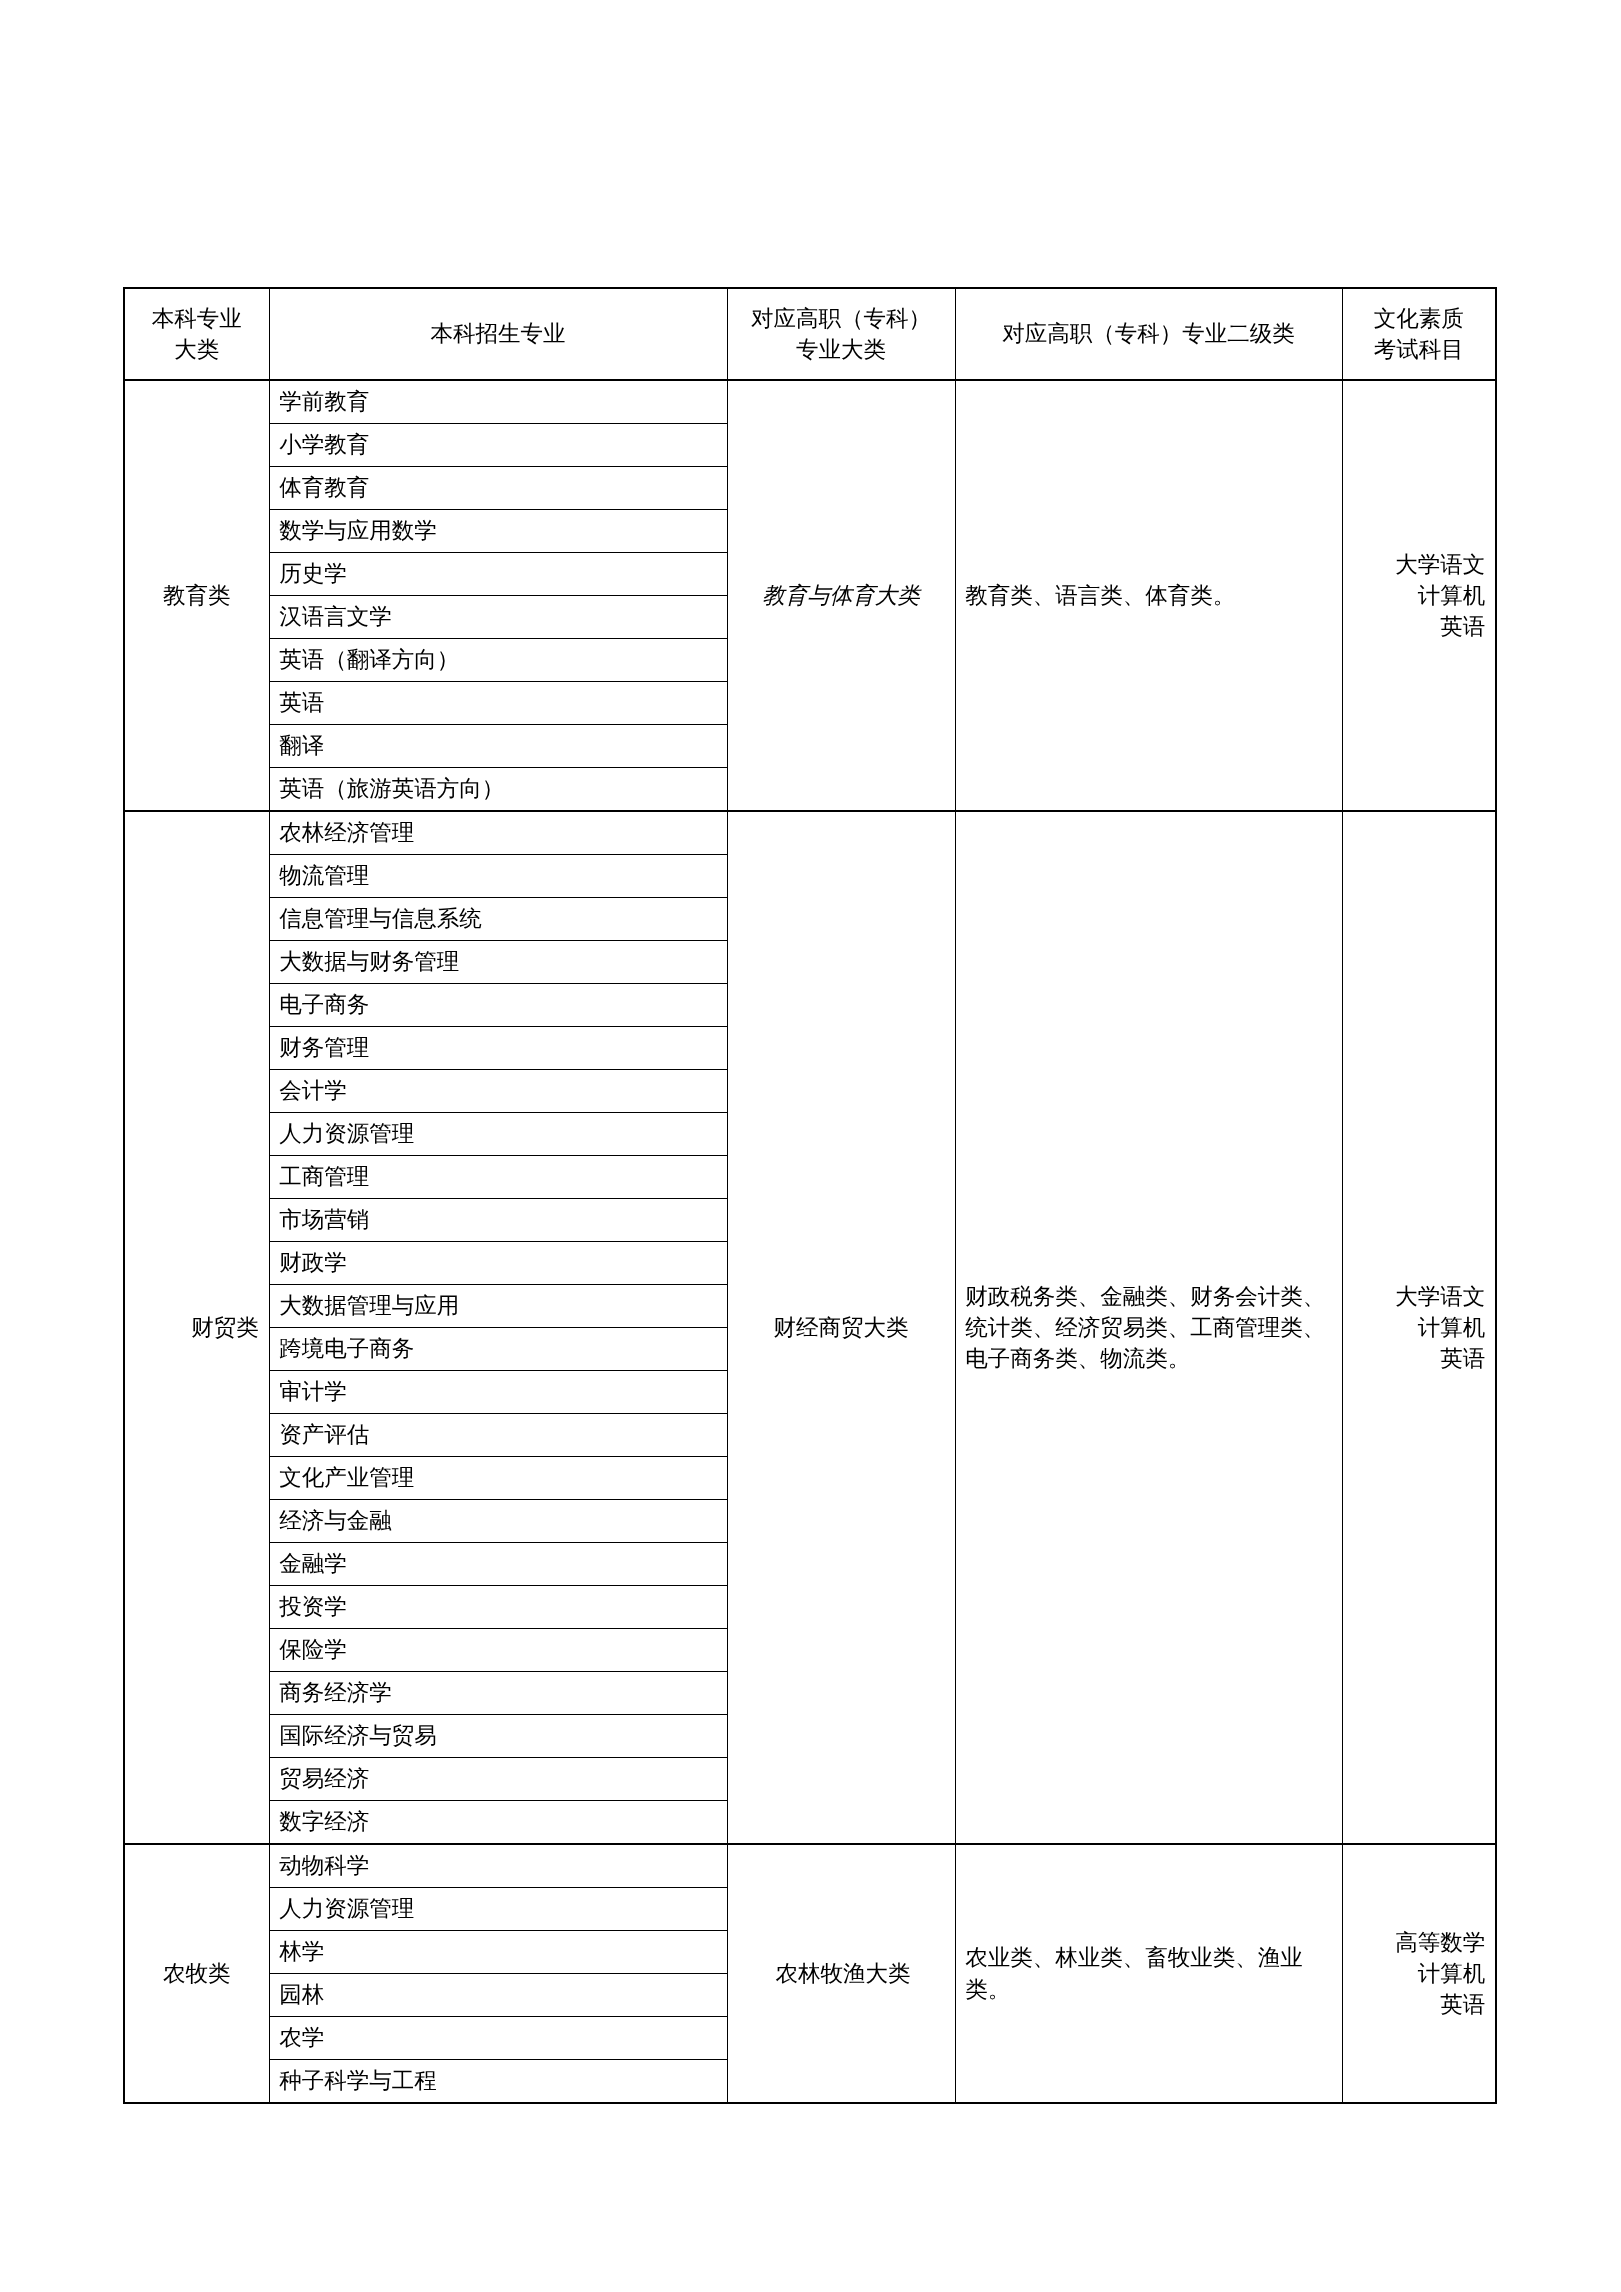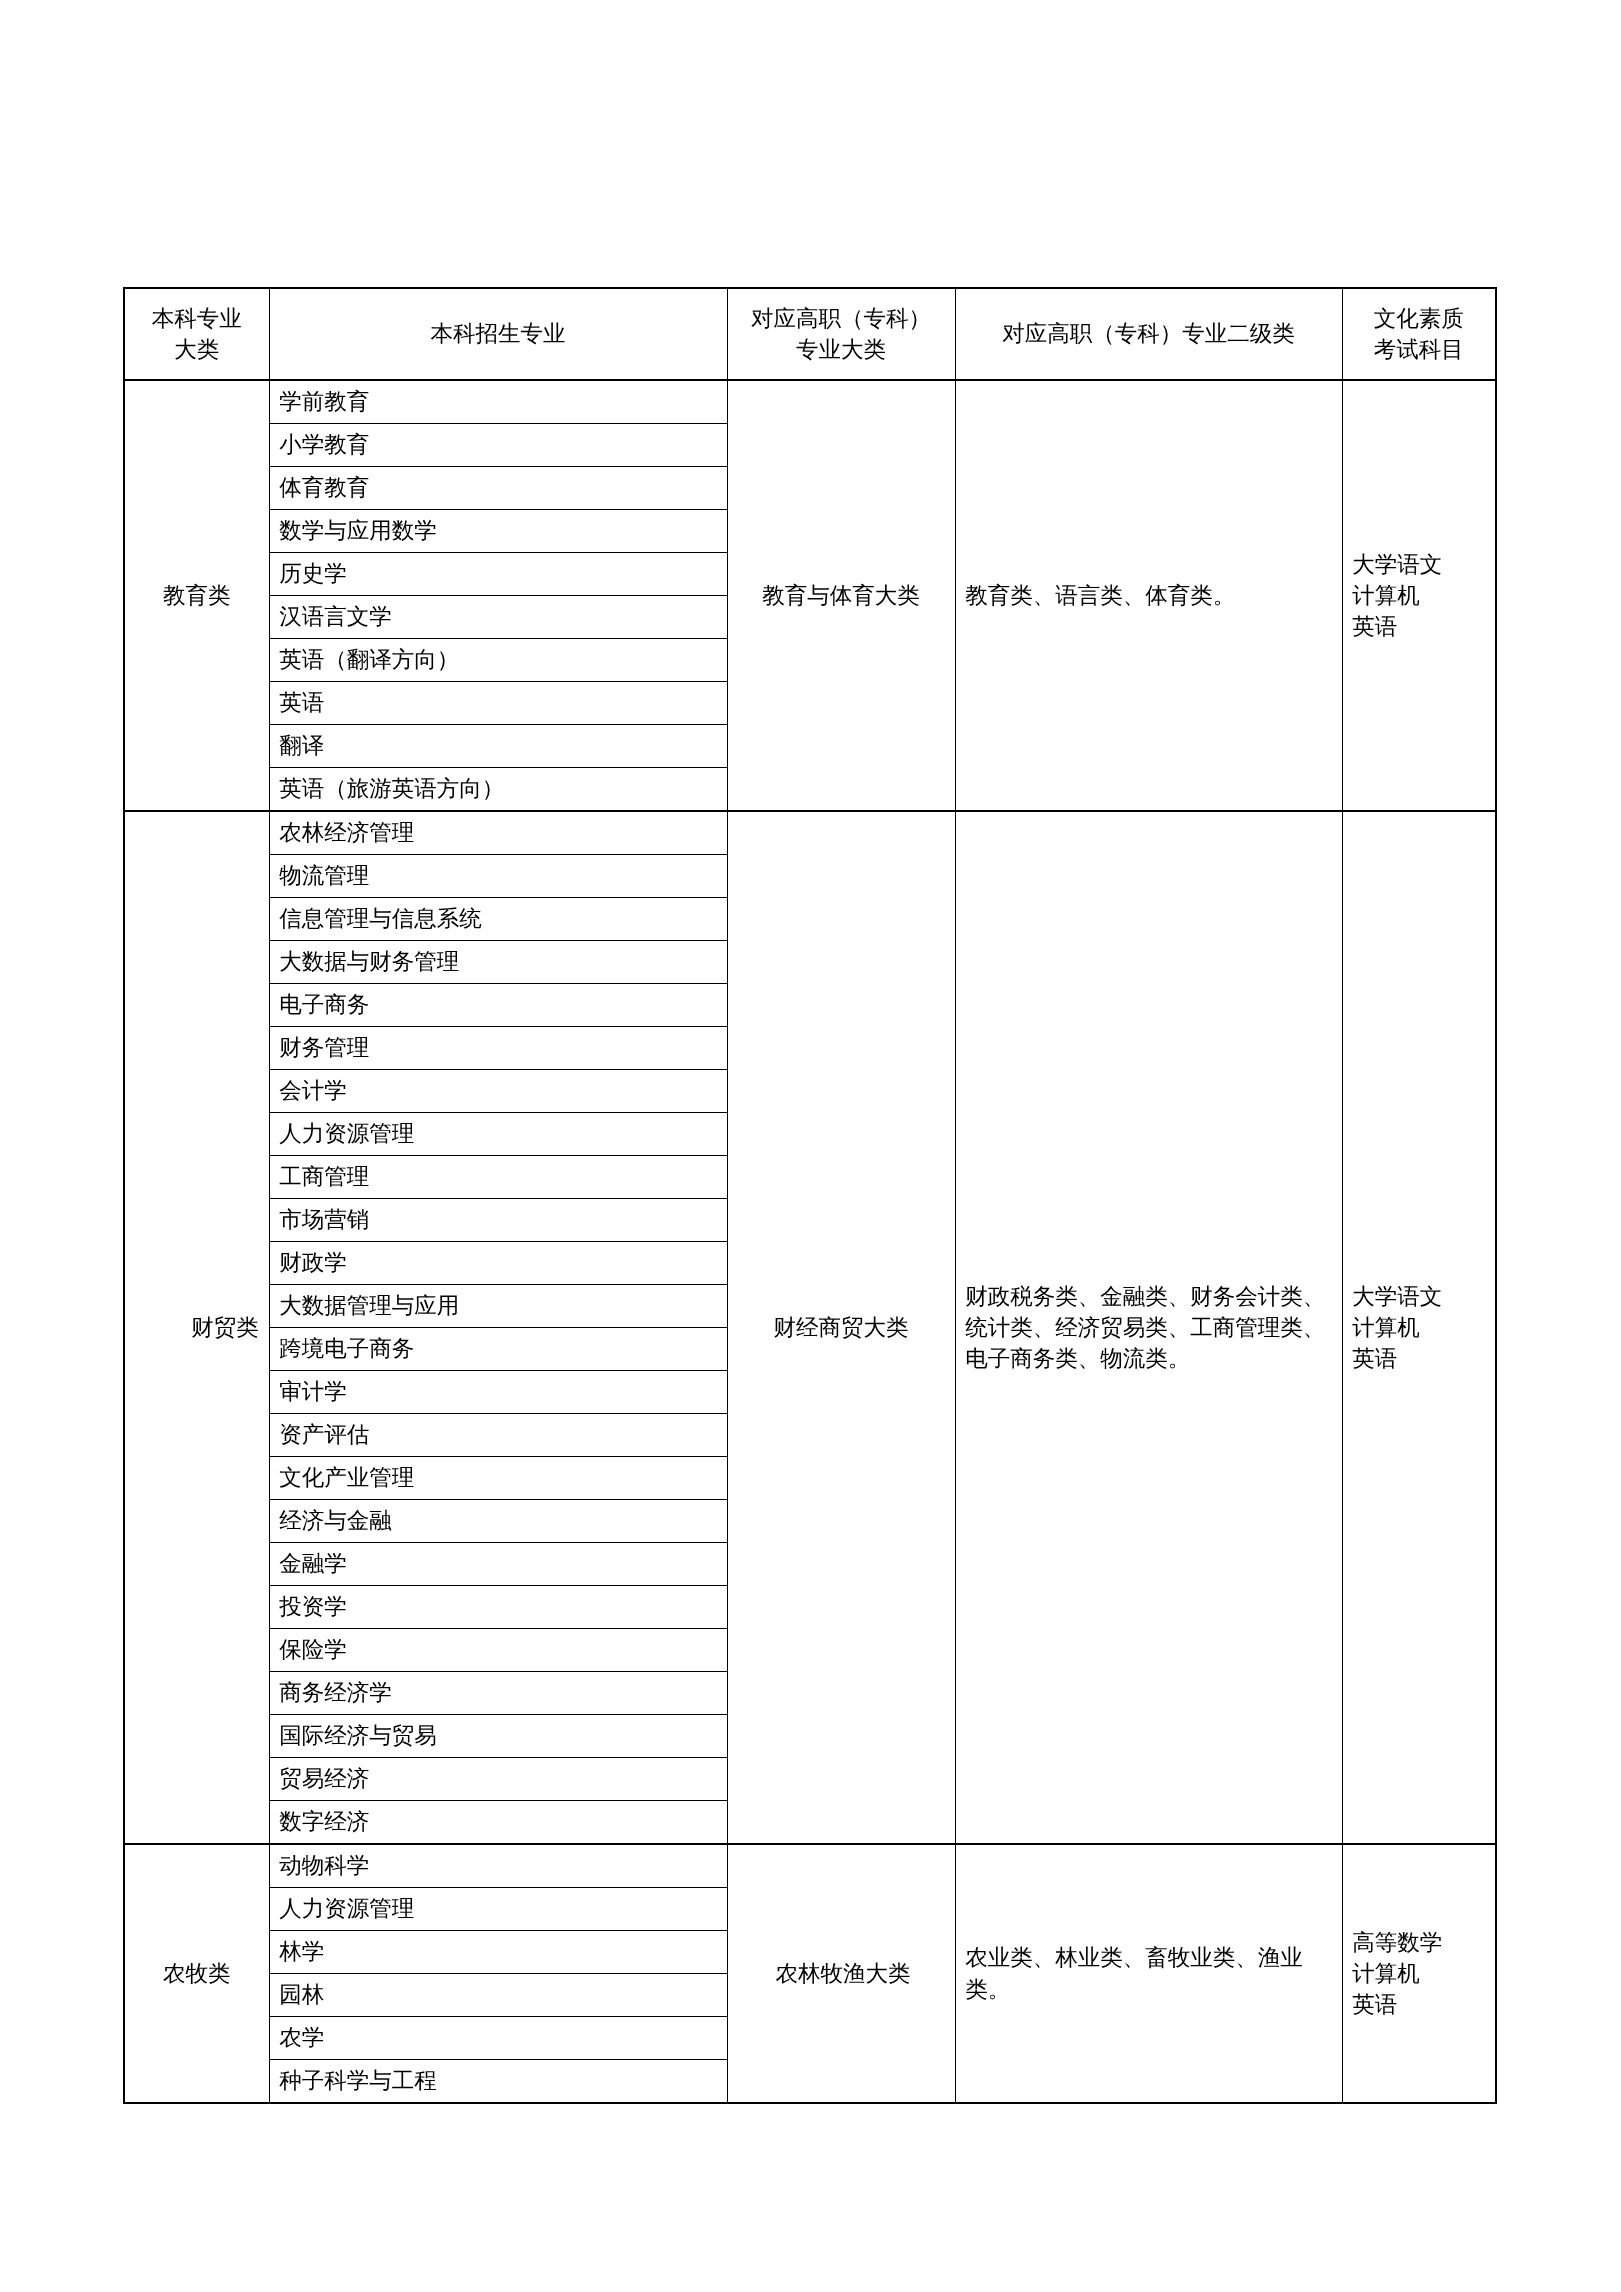--- a/index.html
+++ b/index.html
@@ -93,21 +93,21 @@
   
   td.voc-sub {
     text-align: left;
     vertical-align: middle;
     line-height: 1.75;
     padding: 0 13.7px;
   }
 
   
   td.exam {
-    text-align: left;
+    text-align: right;
     vertical-align: middle;
     border-right: 2.9px solid #000000;
     line-height: 1.85;
   }
   td.exam .exam-line { display: block; white-space: nowrap; }
 
   tr.section-end > td {
     border-bottom: 2.9px solid #000000;
   }
   tr.last-row > td {
@@ -157,21 +157,21 @@
           <th class="thick-right">
             <span class="hdr-line">文化素质</span>
             <span class="hdr-line">考试科目</span>
           </th>
         </tr>
       </thead>
       <tbody id="table-body">
           <tr>
             <td class="cat" rowspan="10" style="border-bottom: 2.9px solid rgb(0, 0, 0);">教育类</td>
             <td class="major">学前教育</td>
-            <td class="voc-big" rowspan="10" style="border-bottom: 2.9px solid rgb(0, 0, 0);">教育与体育大类</td>
+            <td class="voc-big" rowspan="10" style="border-bottom: 2.9px solid rgb(0, 0, 0); font-style: italic;">教育与体育大类</td>
             <td class="voc-sub" rowspan="10" style="border-bottom: 2.9px solid rgb(0, 0, 0);">教育类、语言类、体育类。</td>
             <td class="exam" rowspan="10" style="border-bottom: 2.9px solid rgb(0, 0, 0);">
               <span class="exam-line">大学语文</span>
               <span class="exam-line">计算机</span>
               <span class="exam-line">英语</span>
             </td>
           </tr>
           <tr>
             <td class="major">小学教育</td>
           </tr>

